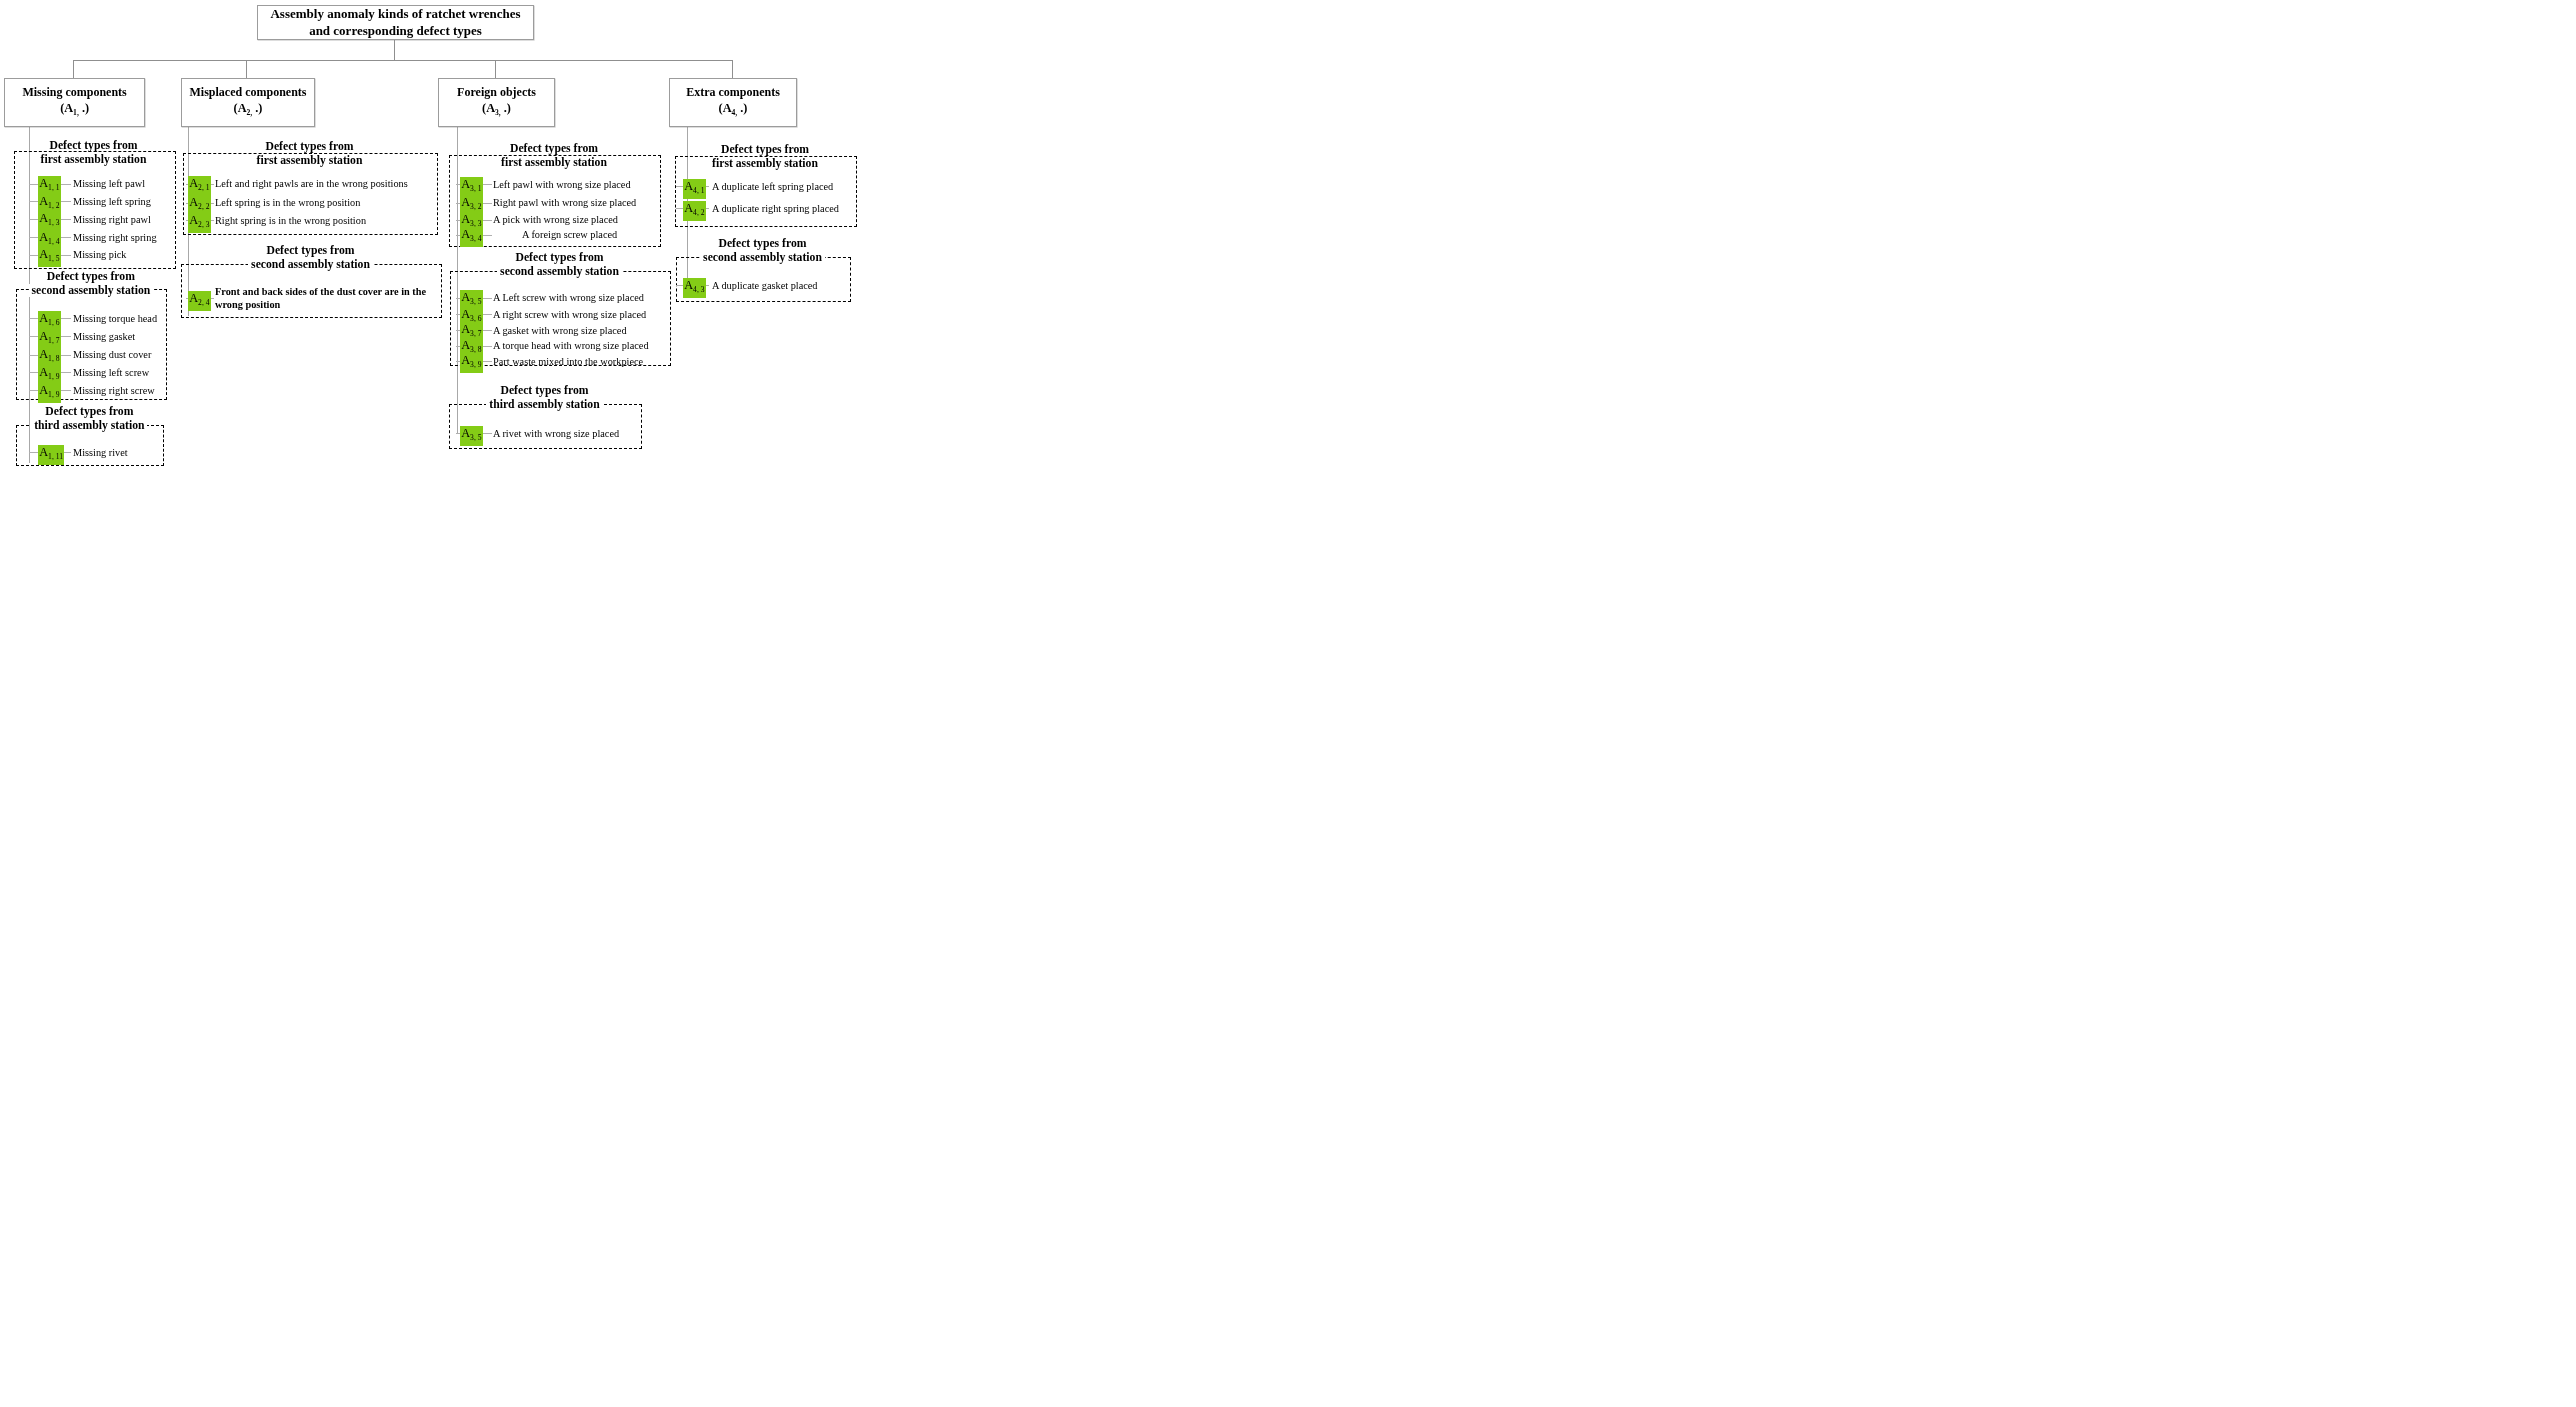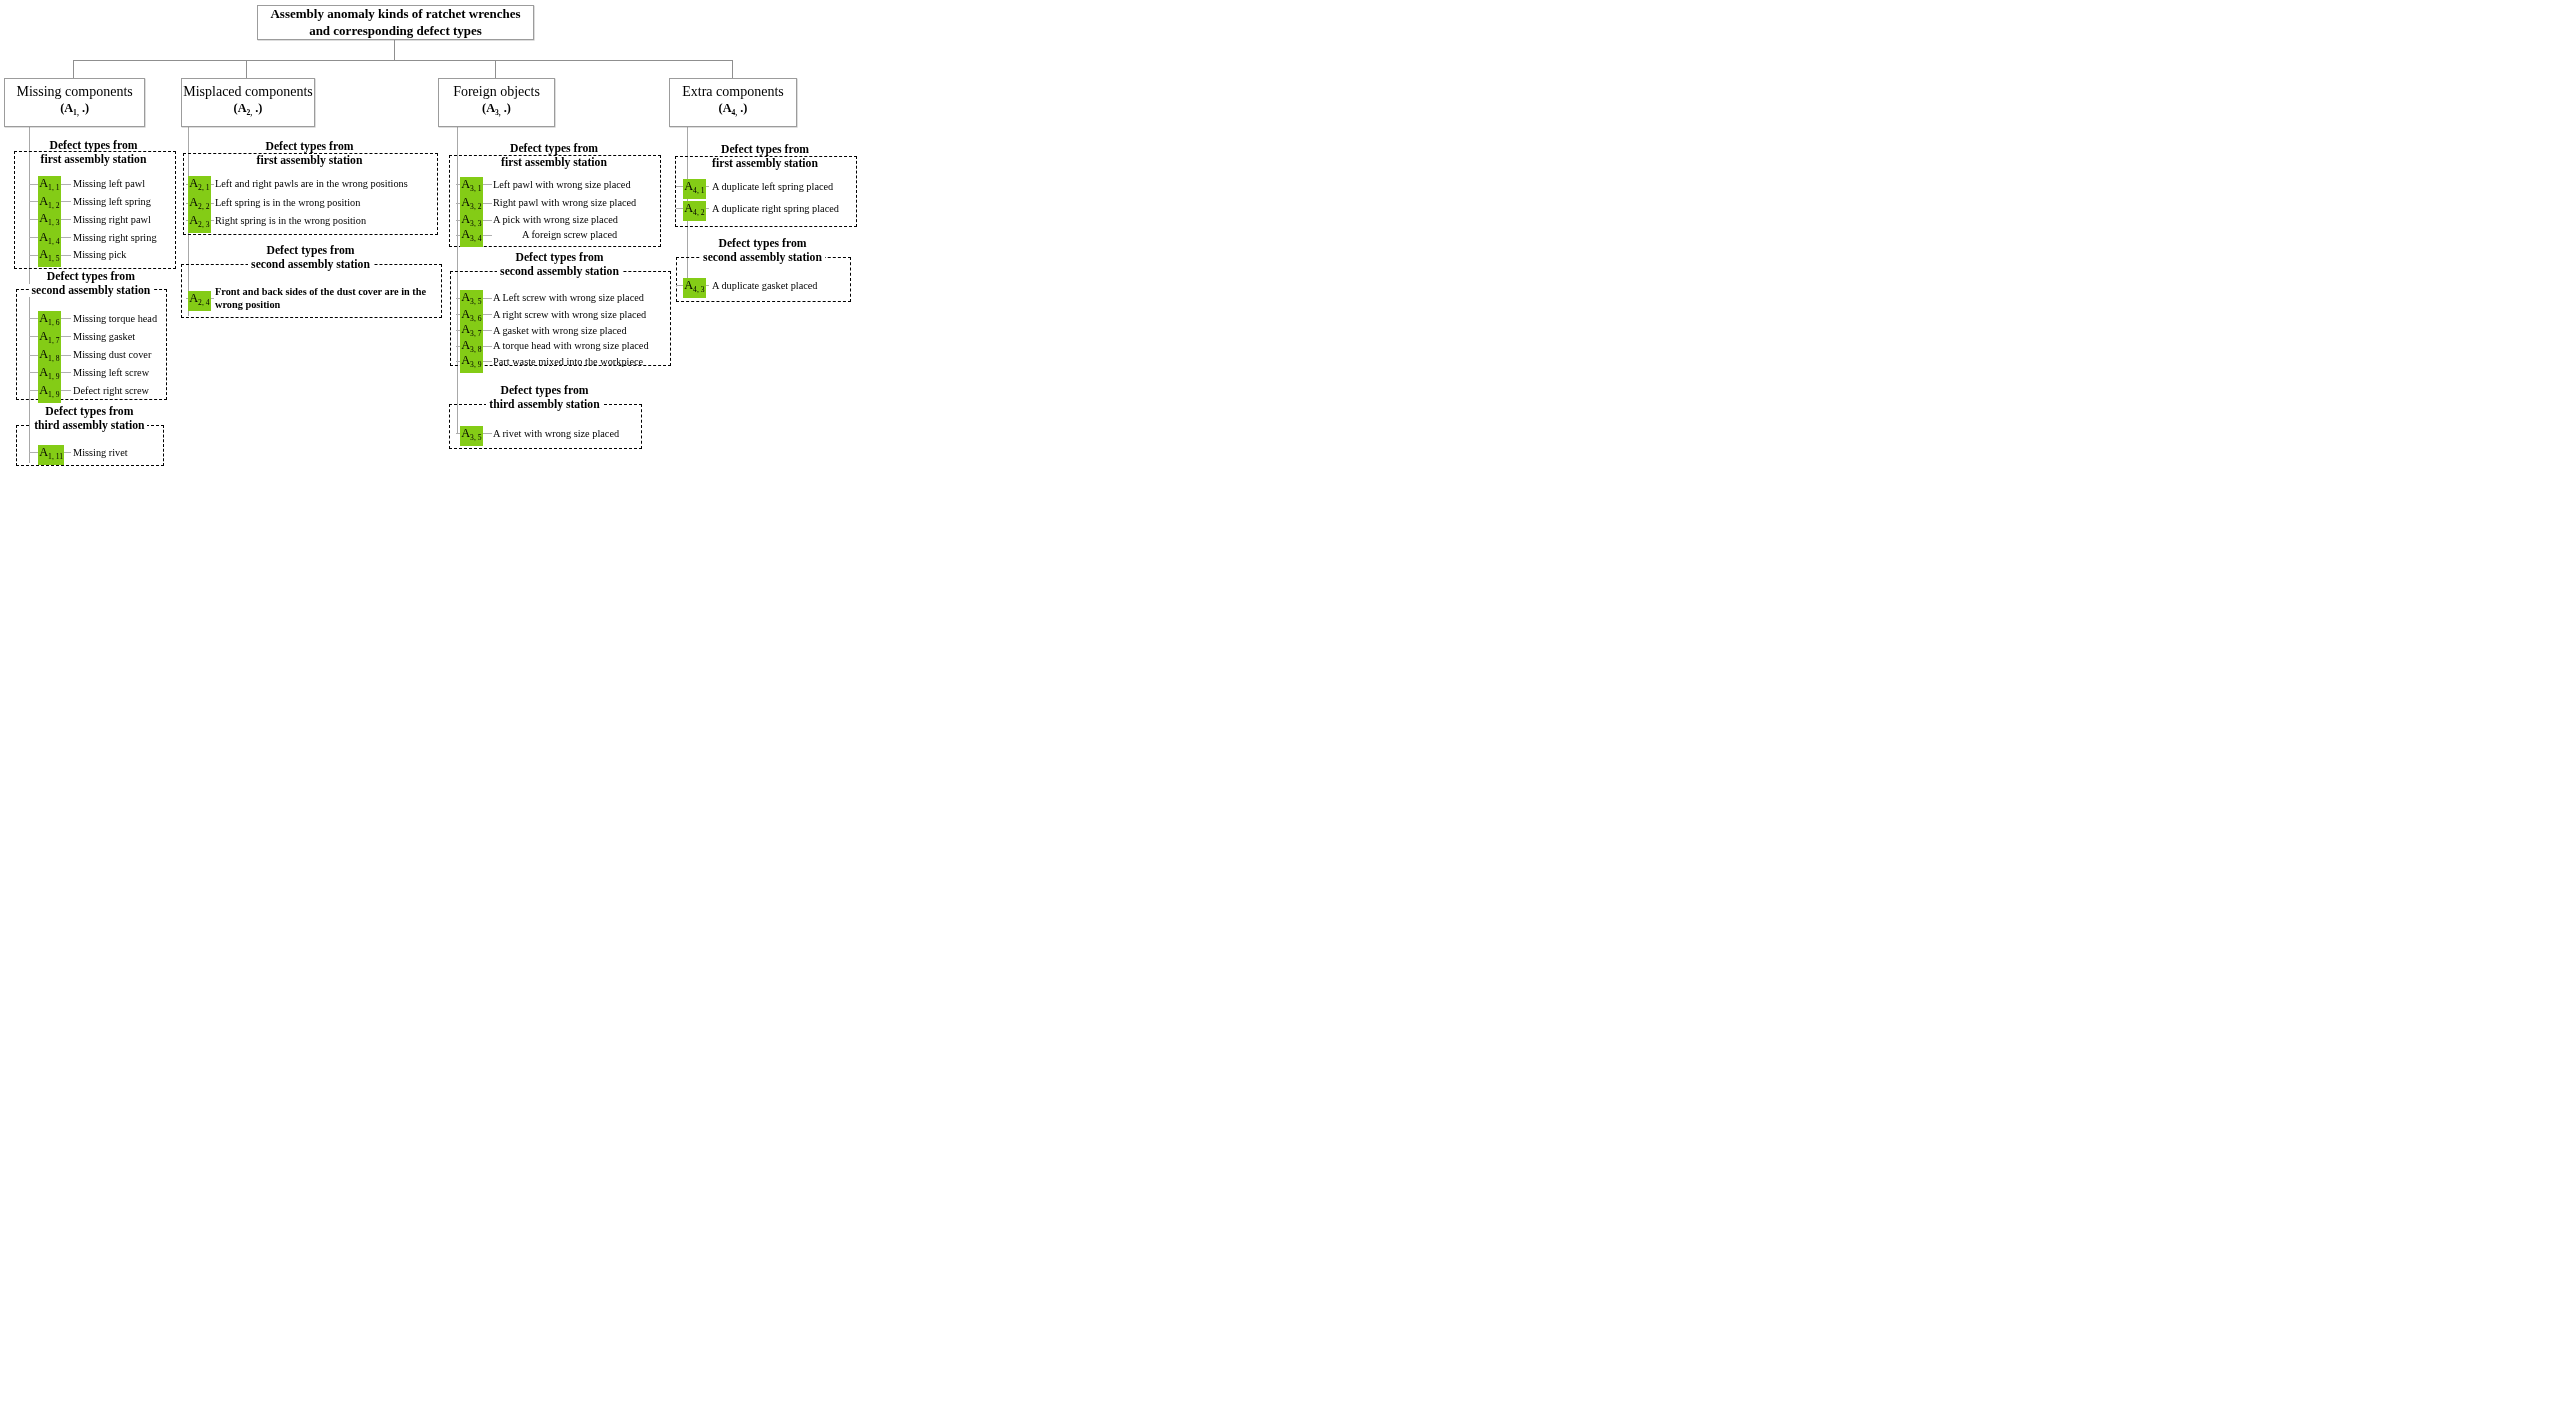--- a/index.html
+++ b/index.html
@@ -5,21 +5,21 @@
   html,body{margin:0;padding:0;background:#fff;}
   #page{position:relative;width:860px;height:469px;background:#fff;
         font-family:"Liberation Serif","DejaVu Serif",serif;color:#000;overflow:hidden;}
   .ln{position:absolute;background:#8f8f8f;}
   .spine{position:absolute;width:0.6px;background:#a8a8a8;z-index:0;}
   .tick{position:absolute;height:0.6px;background:#b0b0b0;z-index:1;}
   .sbox{position:absolute;border:0.9px solid #9c9c9c;background:#fff;z-index:2;
         display:flex;flex-direction:column;align-items:center;justify-content:center;
         text-align:center;box-shadow:0.6px 0.6px 0 rgba(130,130,130,.45);}
   .tbox{font-size:13px;font-weight:bold;line-height:16.4px;}
-  .cat-title{font-size:14px;font-weight:normal;line-height:16px;white-space:nowrap;}
+  .cat-title{font-size:12px;font-weight:bold;line-height:16px;white-space:nowrap;}
   .cat-code{font-size:12.3px;font-weight:bold;line-height:16px;}
   .cat-code sub{font-size:7.6px;}
   .dbox{position:absolute;border:1.2px dashed #000;z-index:1;background:transparent;}
   .sta-h{position:absolute;text-align:center;font-weight:bold;font-size:11.7px;
          line-height:14px;z-index:3;white-space:nowrap;}
   .sta-h .bg{background:#fff;padding:0 2.9px;}
   .alab{position:absolute;font-size:12.3px;line-height:15.3px;background:#84cc16;
         padding:0 1.2px;z-index:2;white-space:nowrap;}
   .alab sub{font-size:7.6px;}
   .itxt{position:absolute;font-size:10.3px;line-height:13px;white-space:nowrap;z-index:2;}
@@ -97,21 +97,21 @@
   <span class="alab" style="left:38px;top:329px"><span>A</span><sub>1, 7</sub></span>
   <span class="itxt" style="left:73px;top:330px">Missing gasket</span>
   <div class="tick" style="left:29px;top:355px;width:42px"></div>
   <span class="alab" style="left:38px;top:347px"><span>A</span><sub>1, 8</sub></span>
   <span class="itxt" style="left:73px;top:348px">Missing dust cover</span>
   <div class="tick" style="left:29px;top:372px;width:42px"></div>
   <span class="alab" style="left:38px;top:365px"><span>A</span><sub>1, 9</sub></span>
   <span class="itxt" style="left:73px;top:366px">Missing left screw</span>
   <div class="tick" style="left:29px;top:390px;width:42px"></div>
   <span class="alab" style="left:38px;top:383px"><span>A</span><sub>1, 9</sub></span>
-  <span class="itxt" style="left:73px;top:384px">Defect right screw</span>
+  <span class="itxt" style="left:73px;top:384px">Missing right screw</span>
 
   <div class="dbox" style="left:16.4px;top:425px;width:146px;height:39px"></div>
   <div class="sta-h" style="left:16.4px;top:405px;width:146px">
     <div>Defect types from</div>
     <div><span class="bg">third assembly station</span></div>
   </div>
   <div class="tick" style="left:29px;top:452px;width:42px"></div>
   <span class="alab" style="left:38px;top:445px"><span>A</span><sub>1, 11</sub></span>
   <span class="itxt" style="left:73px;top:446px">Missing rivet</span>
 

